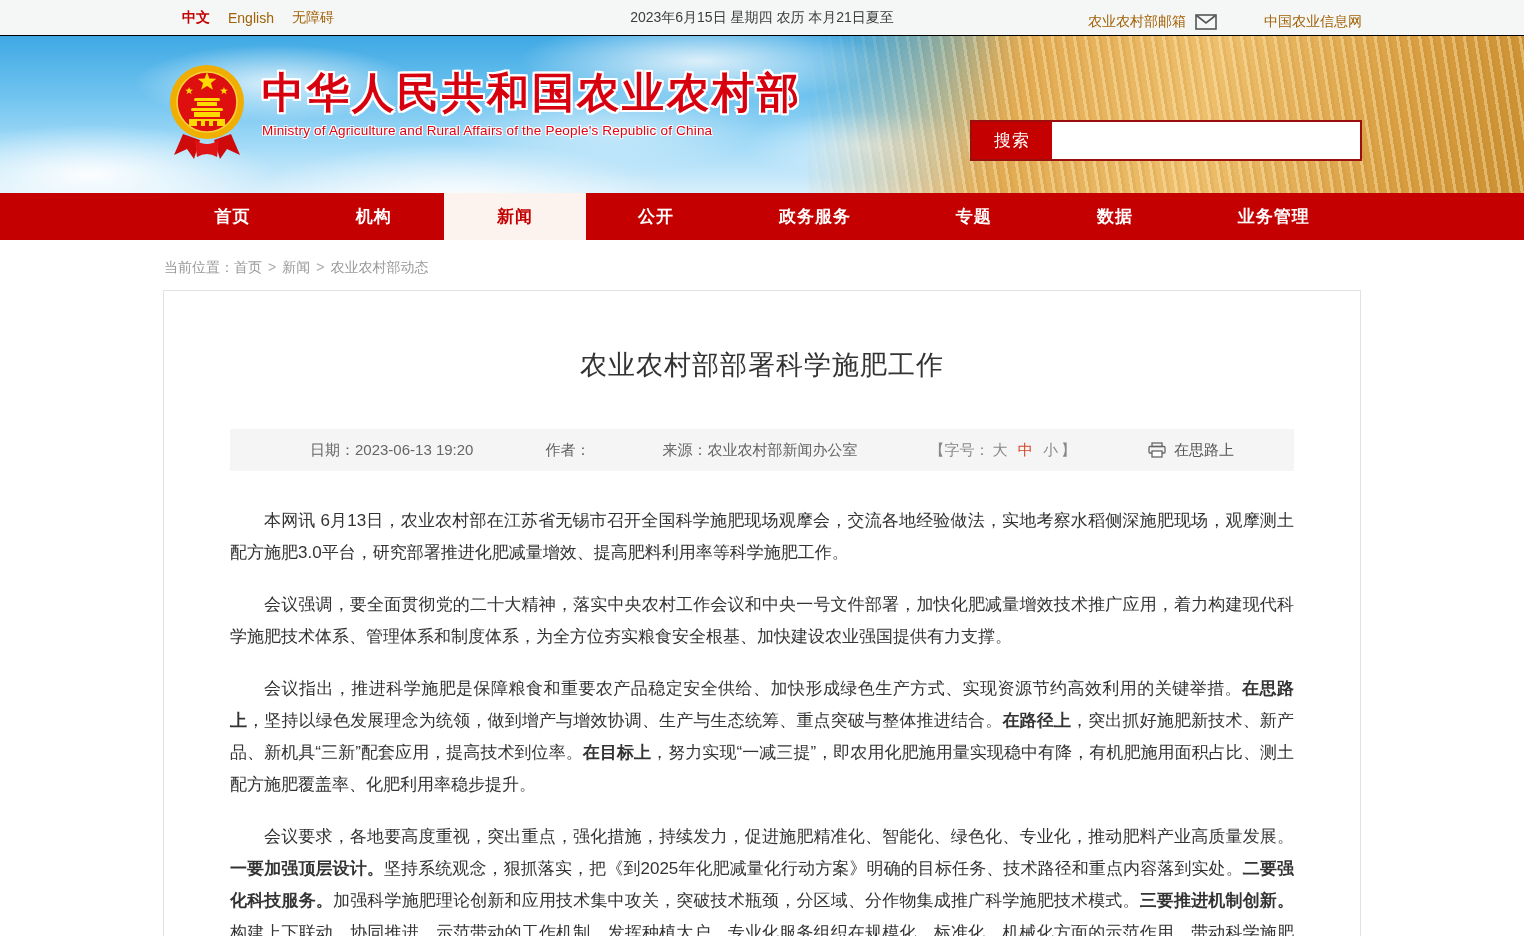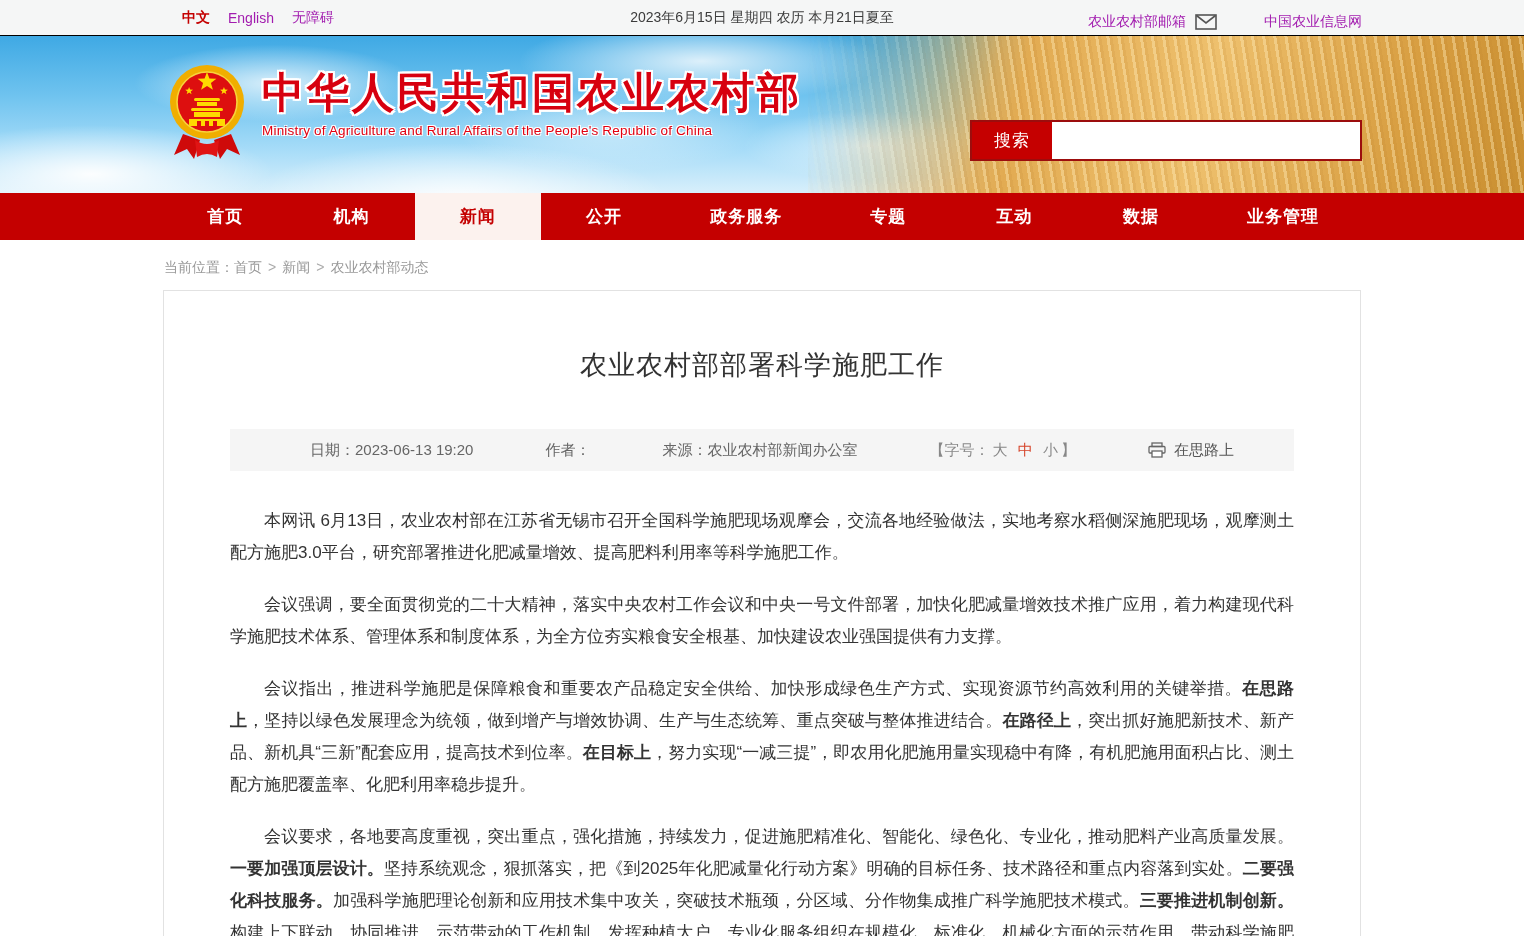--- a/index.html
+++ b/index.html
@@ -8,21 +8,21 @@
     width:1524px; height:936px; overflow:hidden; background:#fff;
     font-family:"Liberation Sans","DejaVu Sans",sans-serif; color:#333;
   }
   .container { width:1200px; margin:0 auto; position:relative; height:100%; }
 
   
   .topbar { height:36px; background:#f5f6f6; border-bottom:1px solid #000000; font-size:14px; color:#404040; }
   .topbar .container { display:flex; align-items:center; }
   .topbar-left { display:flex; align-items:center; gap:18px; padding-left:20px; }
   .lang-zh { color:#c40000; font-weight:bold; cursor:pointer; }
-  .topbar-link { cursor:pointer; color:#a21caf; text-decoration:none; }
+  .topbar-link { cursor:pointer; color:#a16207; text-decoration:none; }
   .topbar-center { position:absolute; left:50%; transform:translateX(-50%); white-space:nowrap; color:#3c3c3c; }
   .topbar-right { margin-left:auto; display:flex; align-items:center; gap:9px;margin-top:8px; }
   .portal-link { margin-left:38px; }
   .mail-icon svg { display:block; }
 
   
   .banner { height:157px; position:relative; overflow:hidden;
     background:linear-gradient(180deg,#3fa9e4 0%,#6fc3ef 38%,#a6dcf8 72%,#d8effb 100%); }
   .banner::before { content:""; position:absolute; inset:0;
     background:
@@ -149,21 +149,20 @@
 
 <div class="mainnav">
   <div class="container">
     <ul>
         <li class="nav-item">首页</li>
         <li class="nav-item">机构</li>
         <li class="nav-item active">新闻</li>
         <li class="nav-item">公开</li>
         <li class="nav-item wide">政务服务</li>
         <li class="nav-item">专题</li>
-        <li class="nav-item">互动</li>
         <li class="nav-item">数据</li>
         <li class="nav-item wide">业务管理</li>
       </ul>
   </div>
 </div>
 
 <div class="breadcrumb-row">
   <div class="container">
     <span class="bc-prefix">当前位置：</span><span id="bc-items"><a class="bc-link">首页</a><span class="bc-sep">&gt;</span><a class="bc-link">新闻</a><span class="bc-sep">&gt;</span><a class="bc-link">农业农村部动态</a></span>
   </div>

